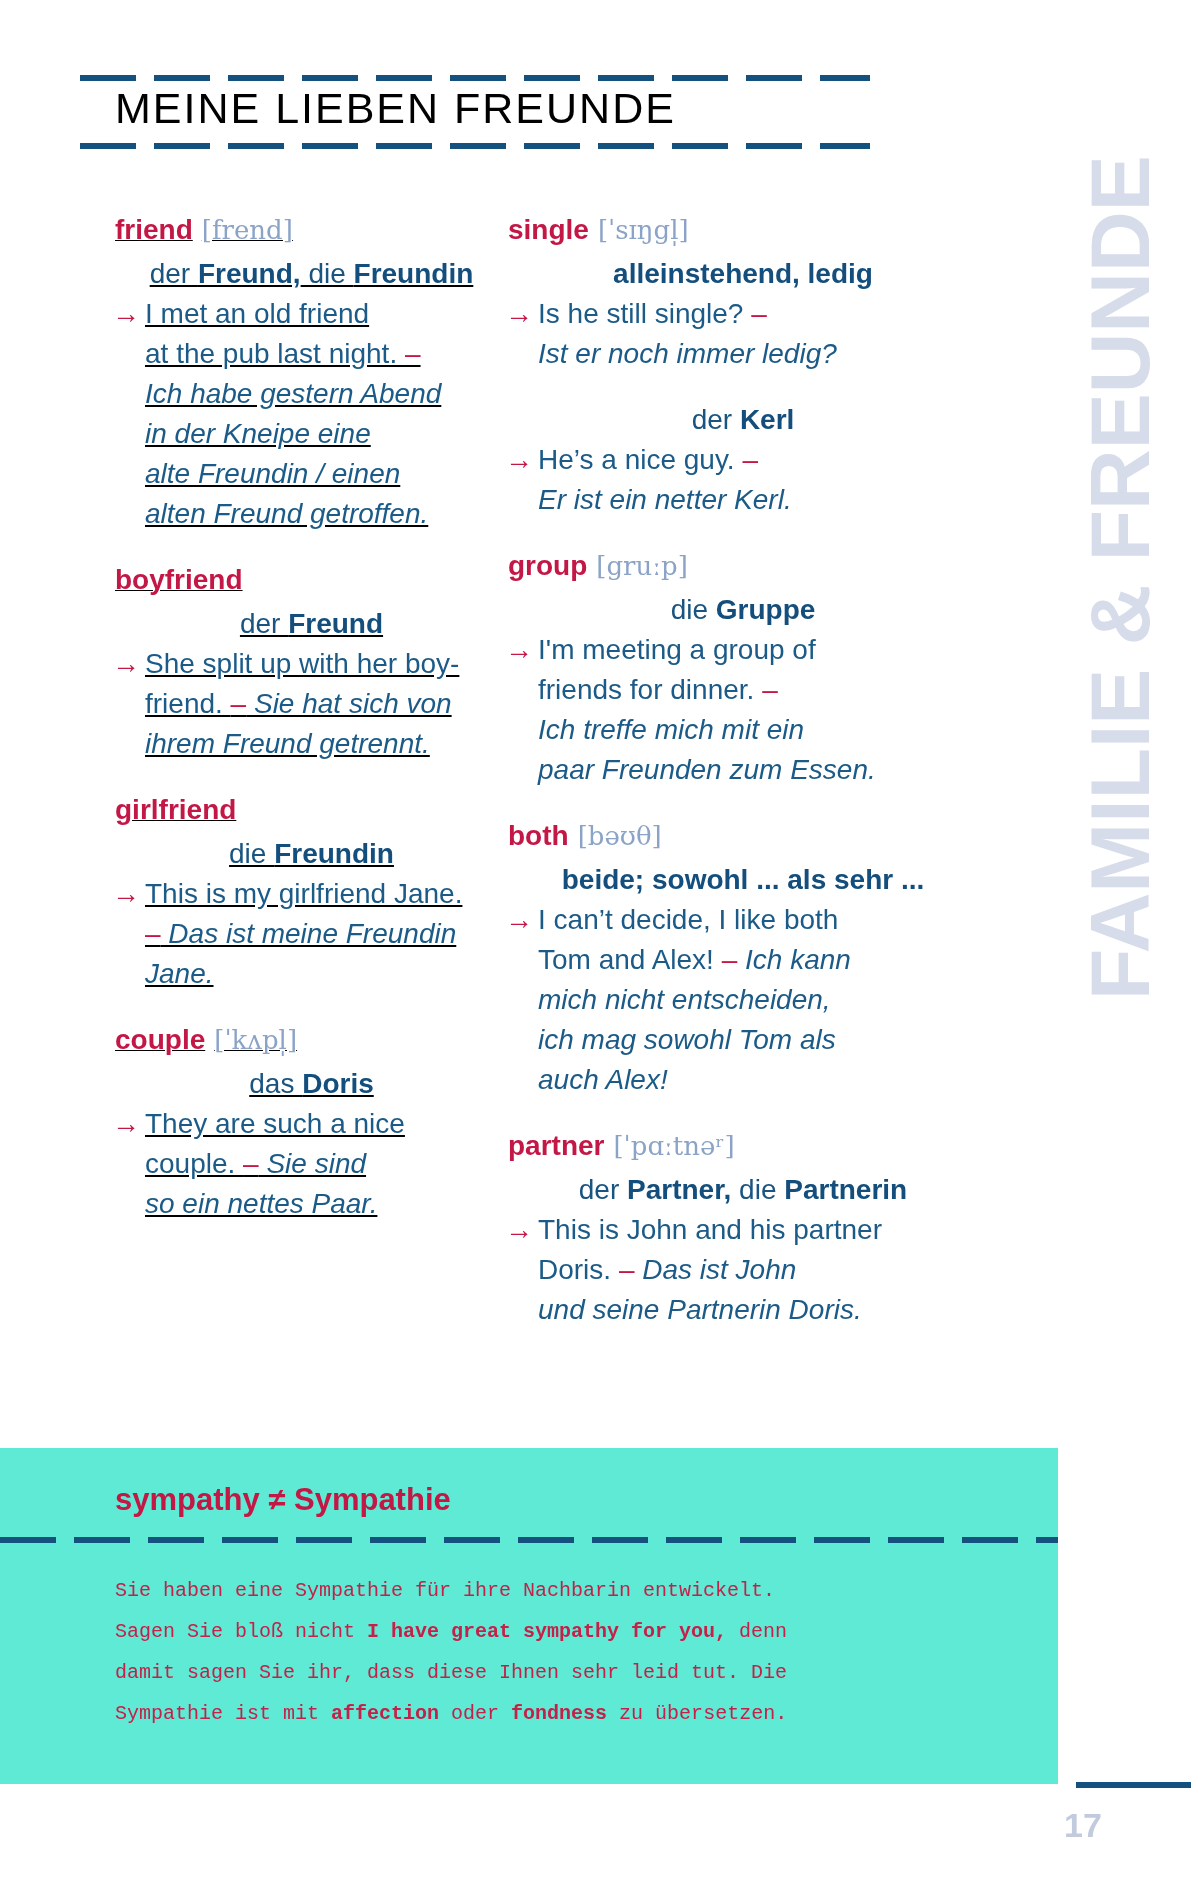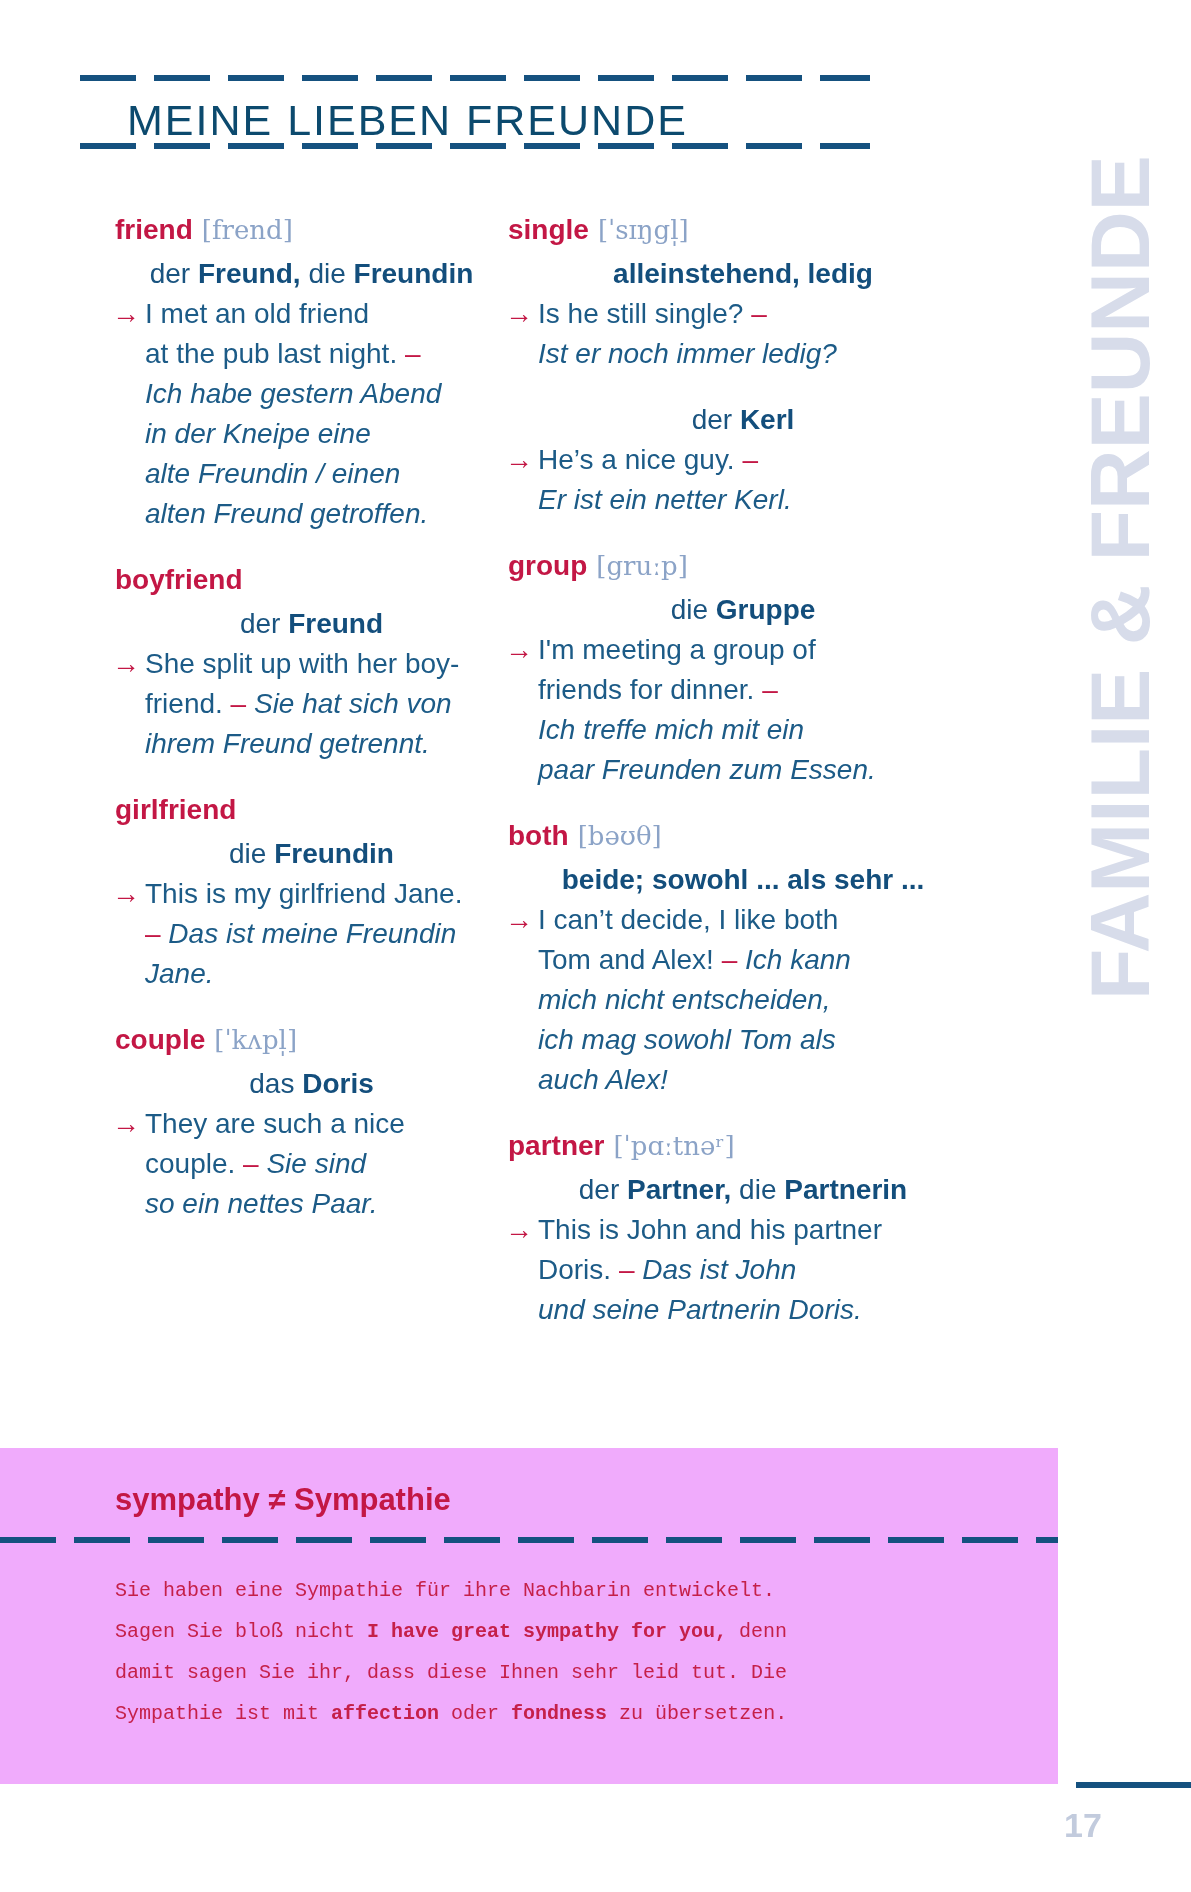--- a/index.html
+++ b/index.html
@@ -8,42 +8,42 @@
     font-family:"Liberation Sans","DejaVu Sans",sans-serif;
   }
   
   .dashline{
     height:6px;
     background:repeating-linear-gradient(90deg,#15517f 0,#15517f 56px,transparent 56px,transparent 74px);
   }
   .rule-top{position:absolute;top:75px;left:80px;width:790px;}
   .rule-bottom{position:absolute;top:143px;left:80px;width:790px;}
   .title{
-    position:absolute;top:84px;left:115px;margin:12px;
-    font-size:43px;font-weight:400;letter-spacing:2px;color:#0c4a6e;
+    position:absolute;top:84px;left:115px;margin:0;
+    font-size:43px;font-weight:400;letter-spacing:2px;color:#000000;
   }
   
   .columns{position:absolute;top:210px;left:115px;display:flex;align-items:flex-start;}
-  .col1{width:393px;}
+  .col1{width:393px;text-decoration:underline;}
   .col2{width:470px;}
   .entry{margin-bottom:26px;}
   .entry .head{line-height:40px;}
   .hw{font-weight:bold;color:#c31745;font-size:28px;}
   .ipa{font-family:"DejaVu Serif","Liberation Serif",serif;color:#8ba3c7;font-size:26px;padding-left:9px;}
   .trans{color:#1a5480;font-size:28px;line-height:40px;white-space:pre-wrap;text-align:center;}
   .trans .b{font-weight:bold;color:#134e7c;}
   .example{
     position:relative;padding-left:30px;color:#1c5b87;font-size:28px;line-height:40px;
     white-space:pre-wrap;
   }
   .arrow{position:absolute;left:-3px;top:0;color:#c31745;font-style:normal;}
   .example .de{font-style:italic;}
   .example .dash{color:#c31745;}
   
-  .infobox{position:absolute;left:0;top:1448px;width:1058px;height:336px;background:#f0abfc;}
+  .infobox{position:absolute;left:0;top:1448px;width:1058px;height:336px;background:#5eead4;}
   .infobox-title{margin:34px 0 0 115px;font-size:31px;font-weight:bold;color:#c31745;}
   .infobox-rule{margin-top:19px;width:100%;}
   .infobox-body{
     margin:27px 0 0 115px;font-size:20px;line-height:41px;color:#c52049;white-space:pre-wrap;font-family:Liberation Mono, monospace;
   }
   .infobox-body .b{font-weight:bold;}
   
   .sidebar-label{
     position:absolute;left:1078px;top:1000px;
     transform-origin:0 0;transform:rotate(-90deg);

